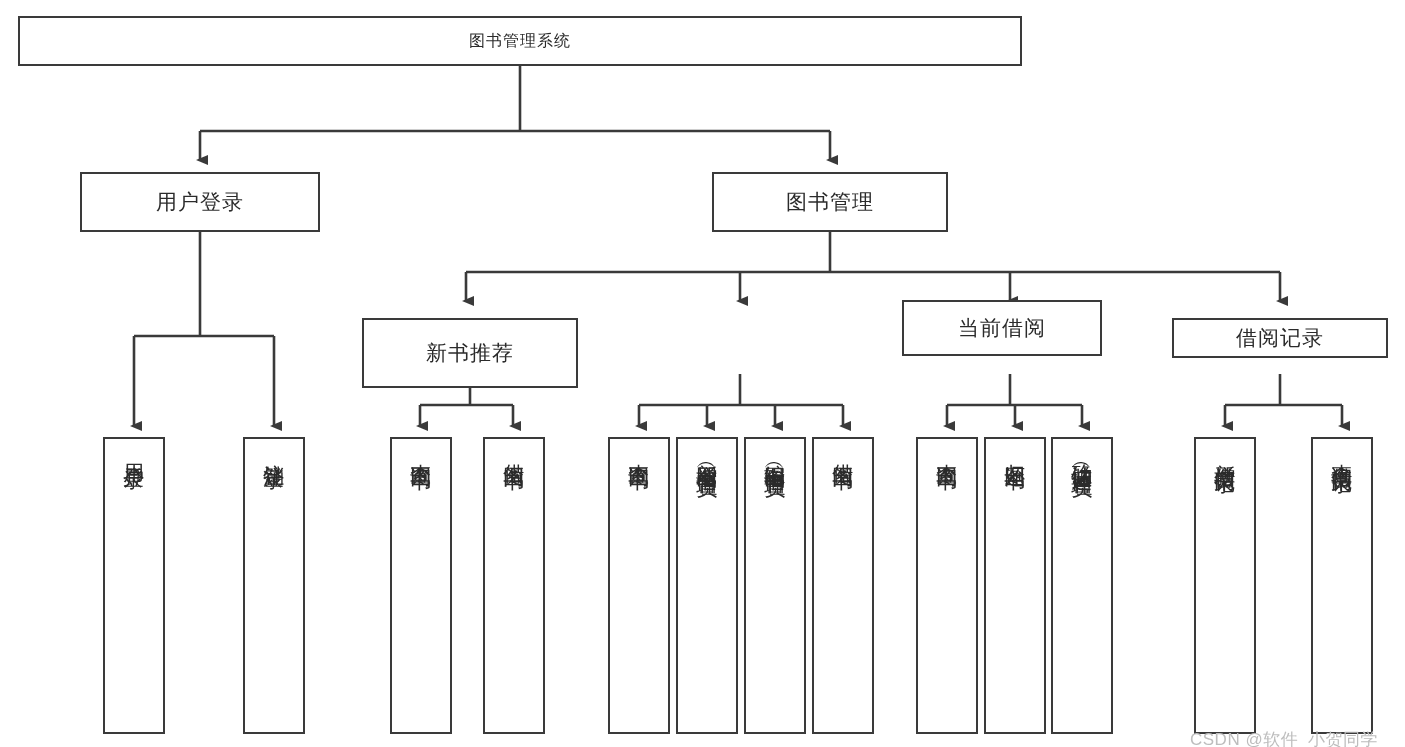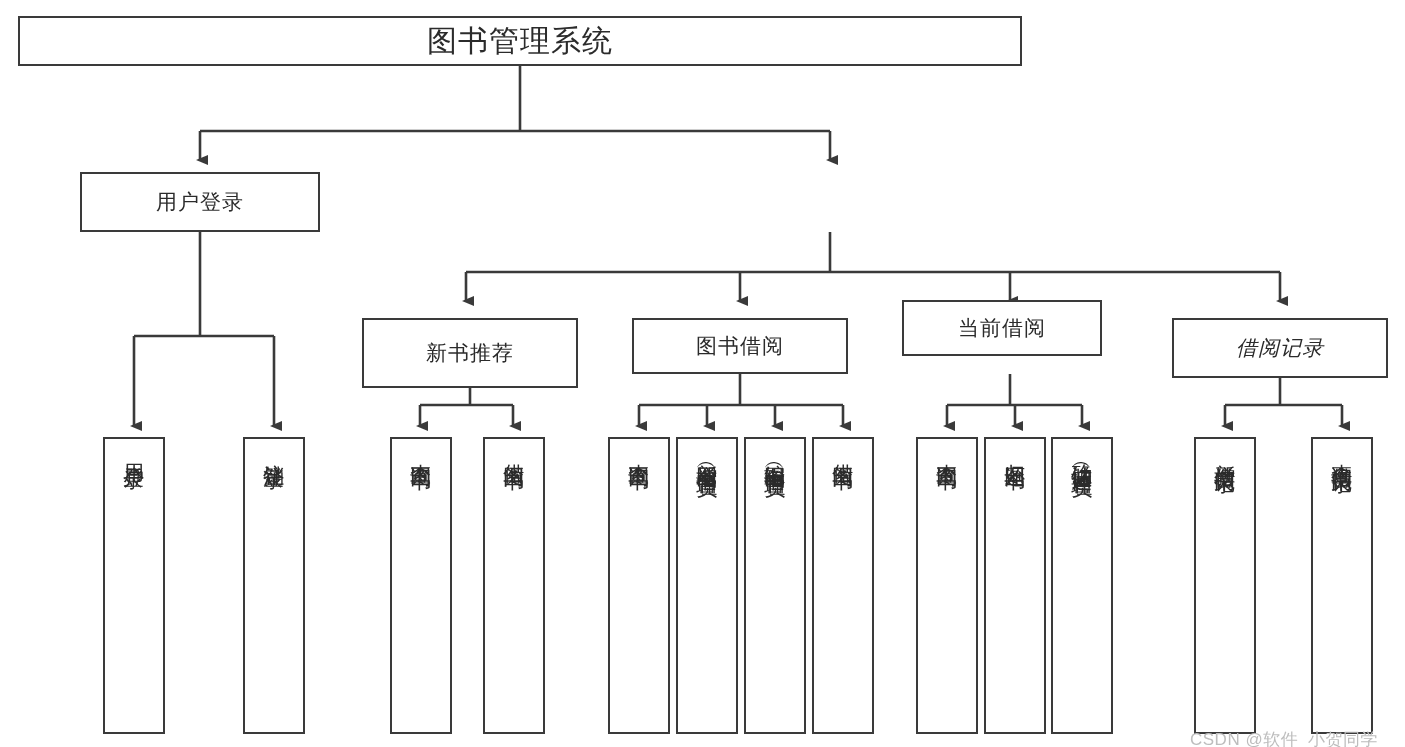--- a/index.html
+++ b/index.html
@@ -50,21 +50,21 @@
     writing-mode: vertical-rl;
     text-orientation: upright;
     font-size: 21px;
     line-height: 1.12;
     letter-spacing: 2px;
     color: #2b2b2b;
     white-space: normal;
     max-height: 100%;
   }
   .node.root {
-    font-size: 30px;
+    font-size: 16px;
   }
   .watermark {
     position: absolute;
     color: #bdbdbd;
     font-size: 17px;
     letter-spacing: 0.5px;
     white-space: nowrap;
     margin-top: 13px;
   }
 </style>
@@ -120,28 +120,28 @@
       <path d="M1225,405 L1342,405"></path>
       <path d="M1225,405 L1225,426" marker-end="url(#arrow)"></path>
       <path d="M1342,405 L1342,426" marker-end="url(#arrow)"></path>
     </g>
   </svg>
 
   <div class="node horiz root" style="left:18px; top:16px; width:1004px; height:50px;">图书管理系统</div>
 
   <div class="node horiz" style="left:80px; top:172px; width:240px; height:60px;">用户登录</div>
 
+  <div class="node horiz" style="left:712px; top:172px; width:236px; height:60px;">图书管理</div>
 
   <div class="node horiz" style="left:362px; top:318px; width:216px; height:70px;">新书推荐</div>
 
-  <div class="node horiz" style="left:632px; top:318px; width:216px; height:56px;">图书借阅</div>
 
   <div class="node horiz" style="left:902px; top:300px; width:200px; height:56px;">当前借阅</div>
 
-  <div class="node horiz" style="left:1172px; top:318px; width:216px; height:60px;font-style:italic;">借阅记录</div>
+  <div class="node horiz" style="left:1172px; top:318px; width:216px; height:40px;">借阅记录</div>
 
   <div class="node vert" style="left:103px; top:437px; width:62px; height:297px;">
     <span class="vtext">用户登录</span>
   </div>
 
   <div class="node vert" style="left:243px; top:437px; width:62px; height:297px;">
     <span class="vtext">注销登录</span>
   </div>
 
   <div class="node vert" style="left:390px; top:437px; width:62px; height:297px;">

